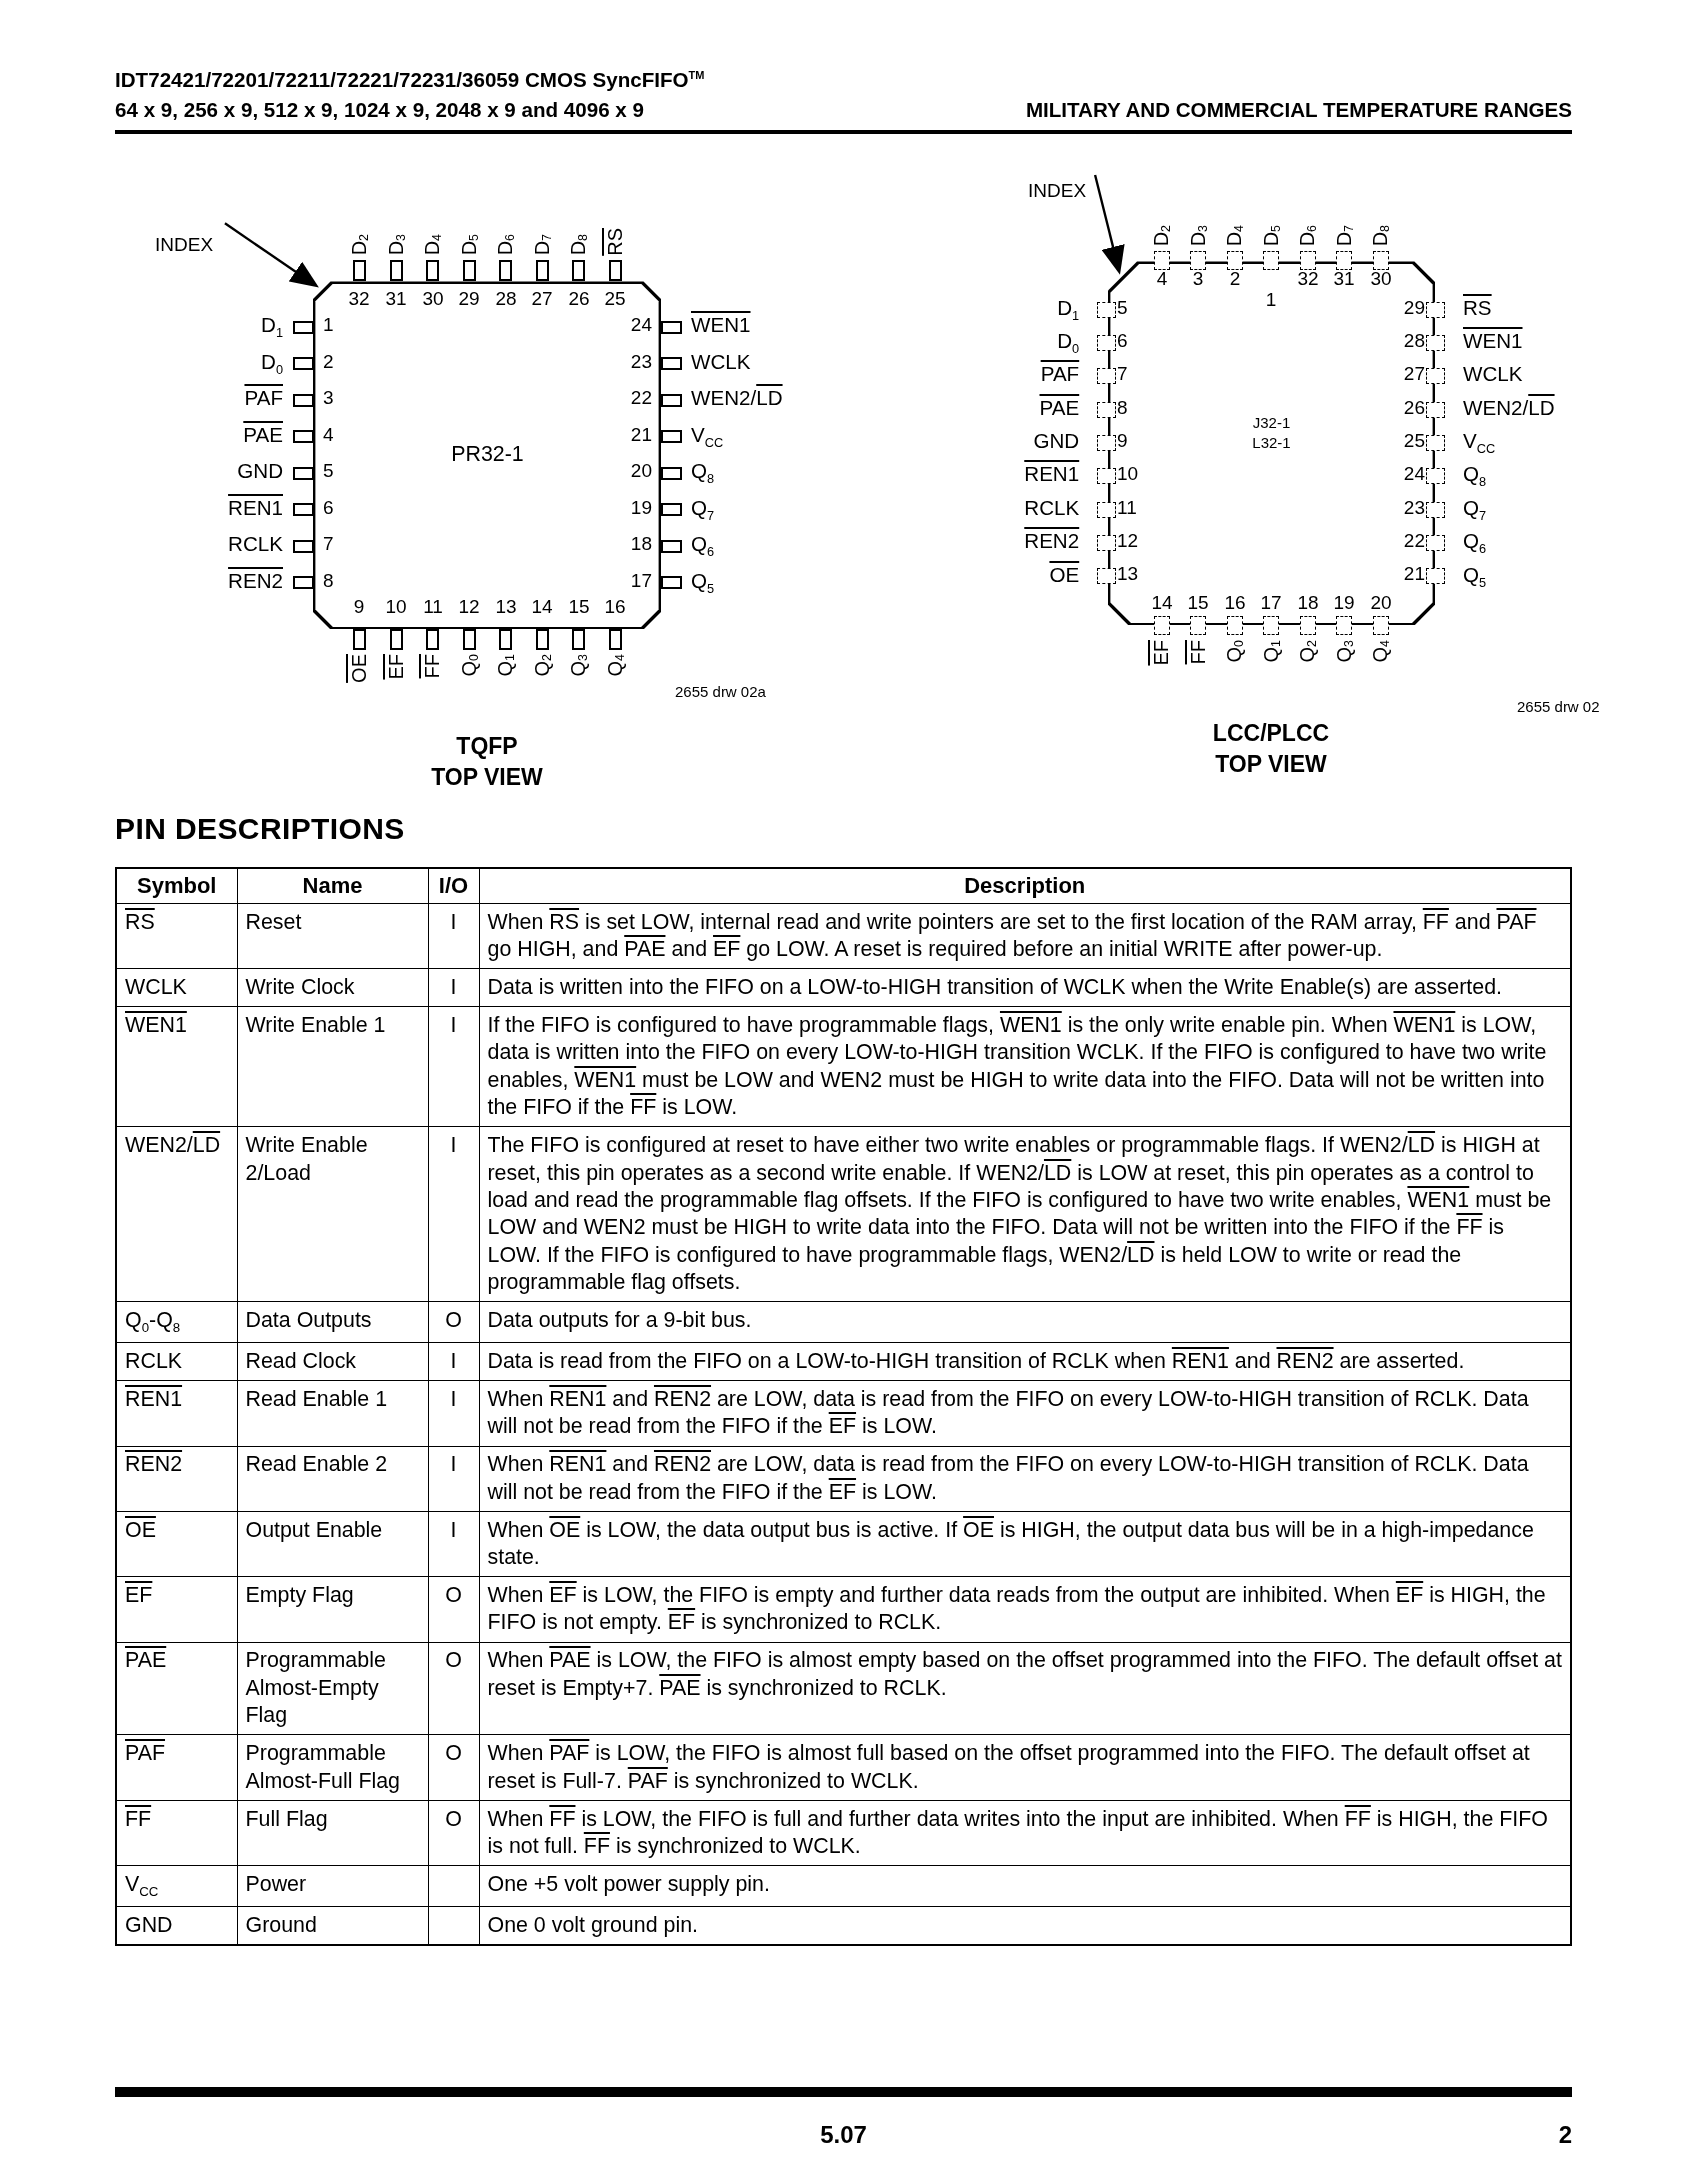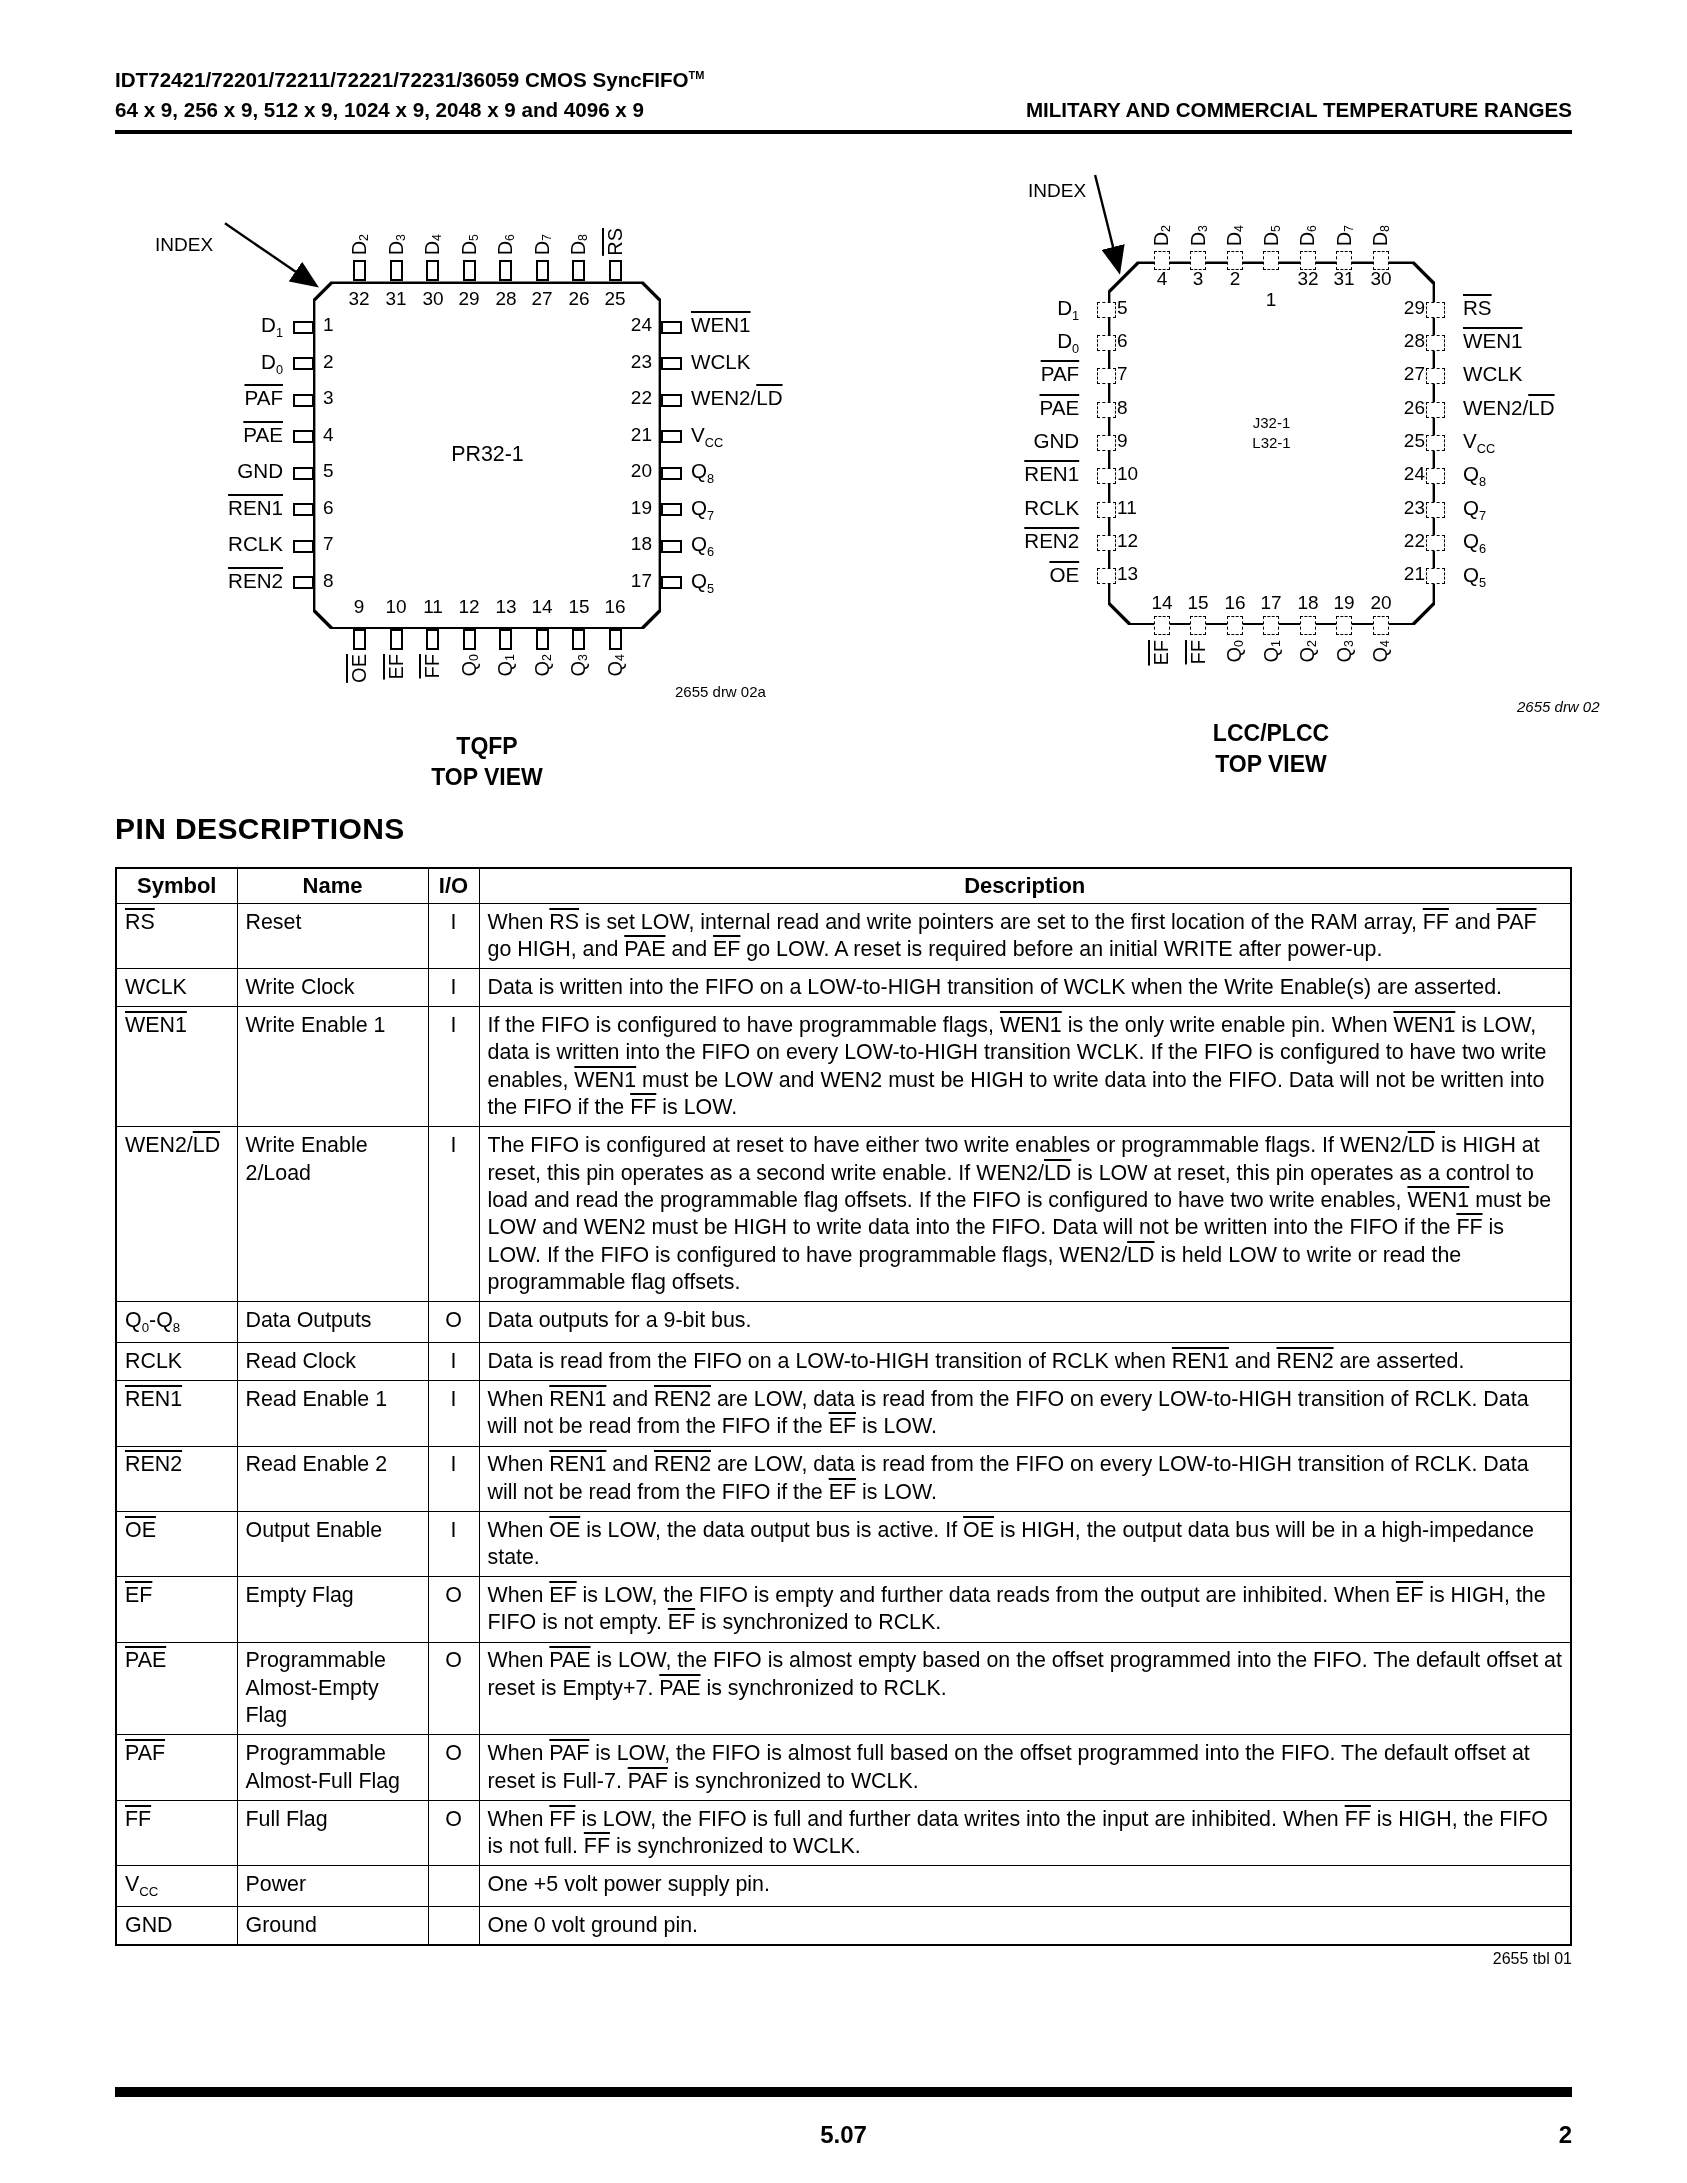--- a/index.html
+++ b/index.html
@@ -240,21 +240,21 @@
         <div class="chip-inner"></div>
       </div>
       <div class="pkg-label2" style="left:251px; top:279px; width:143px;">
         <div>J32-1</div>
         <div>L32-1</div>
       </div>
       <div class="pkg-caption" style="left:203px; top:584px; width:238px;">
         <div>LCC/PLCC</div>
         <div>TOP VIEW</div>
       </div>
-      <div class="drw-note" style="left:568px; top:564px;font-style:italic;">2655 drw 02</div>
+      <div class="drw-note" style="left:568px; top:564px;">2655 drw 02</div>
     <div class="stub dashed" style="left: 205px; top: 117px; width: 16px; height: 19px;"></div>
         <div class="pin-num center" style="left: 194px; top: 135px; width: 38px;">4</div>
         <div class="vlabel anchor-bottom" style="left: 199px; top: 44px; width: 27px; height: 68px;">
           <span>D<sub>2</sub></span>
         </div>
         <div class="stub dashed" style="left: 241px; top: 117px; width: 16px; height: 19px;"></div>
         <div class="pin-num center" style="left: 230px; top: 135px; width: 38px;">3</div>
         <div class="vlabel anchor-bottom" style="left: 236px; top: 44px; width: 27px; height: 68px;">
           <span>D<sub>3</sub></span>
         </div>
@@ -479,21 +479,20 @@
           <td class="col-description">One +5 volt power supply pin.</td>
         </tr>
         <tr>
           <td class="col-symbol">GND</td>
           <td class="col-name">Ground</td>
           <td class="col-io"></td>
           <td class="col-description">One 0 volt ground pin.</td>
         </tr>
       </tbody>
   </table>
-  <div class="table-note">2655 tbl 01</div>
 
 </div>
 
 <div class="footer">
   <div class="footer-bar"></div>
   <div class="footer-row">
     <span class="footer-center">5.07</span>
     <span class="footer-right">2</span>
   </div>
 </div>

